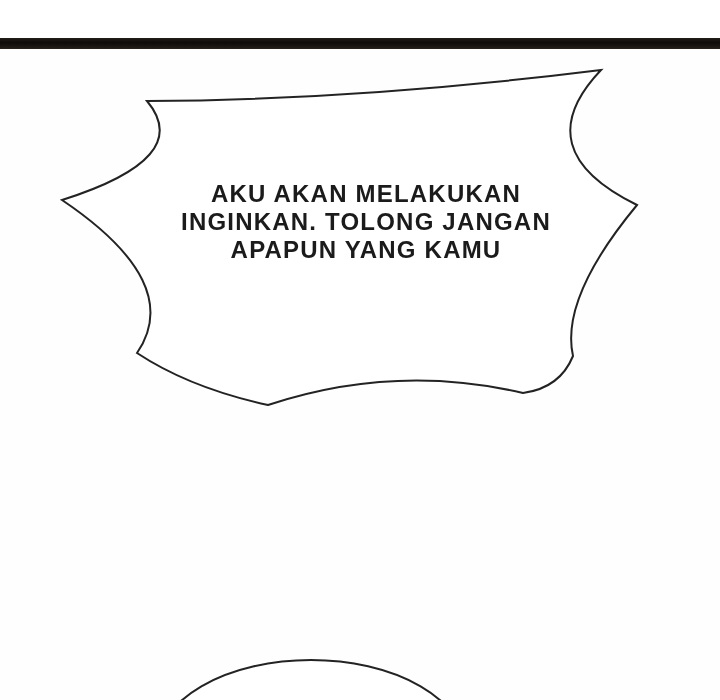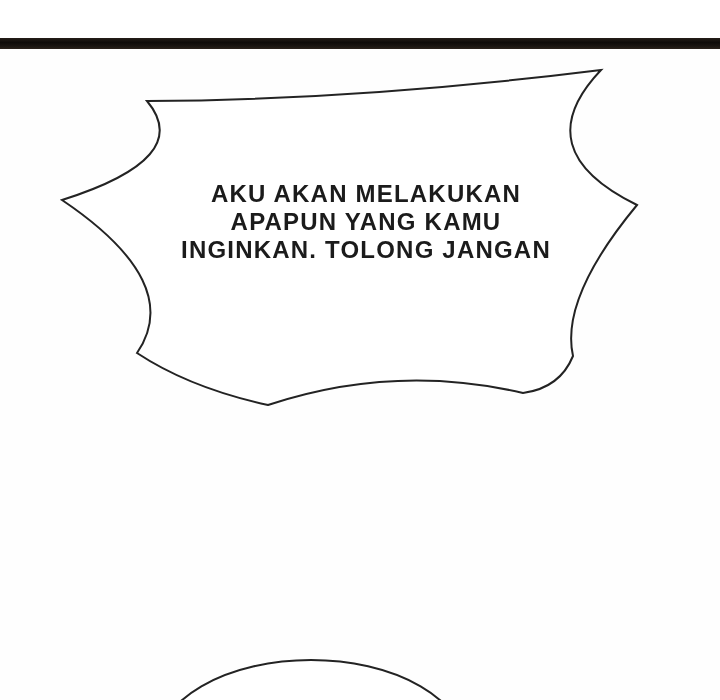--- a/index.html
+++ b/index.html
@@ -69,17 +69,17 @@
              Q395 325 268 367
              Q190 350 137 315
              Q185 245 62 162
              Q195 120 147 63 Z" stroke="#232323"></path>
 
     <ellipse class="bubble-outline" cx="311" cy="712" rx="155" ry="90" stroke="#232323"></ellipse>
   </svg>
 
   <div class="bubble-text">
     <div class="line">AKU AKAN MELAKUKAN</div>
+    <div class="line">INGINKAN. TOLONG JANGAN</div>
     <div class="line">APAPUN YANG KAMU</div>
-    <div class="line">INGINKAN. TOLONG JANGAN</div>
   </div>
 
 </div>
 
 </body></html>

